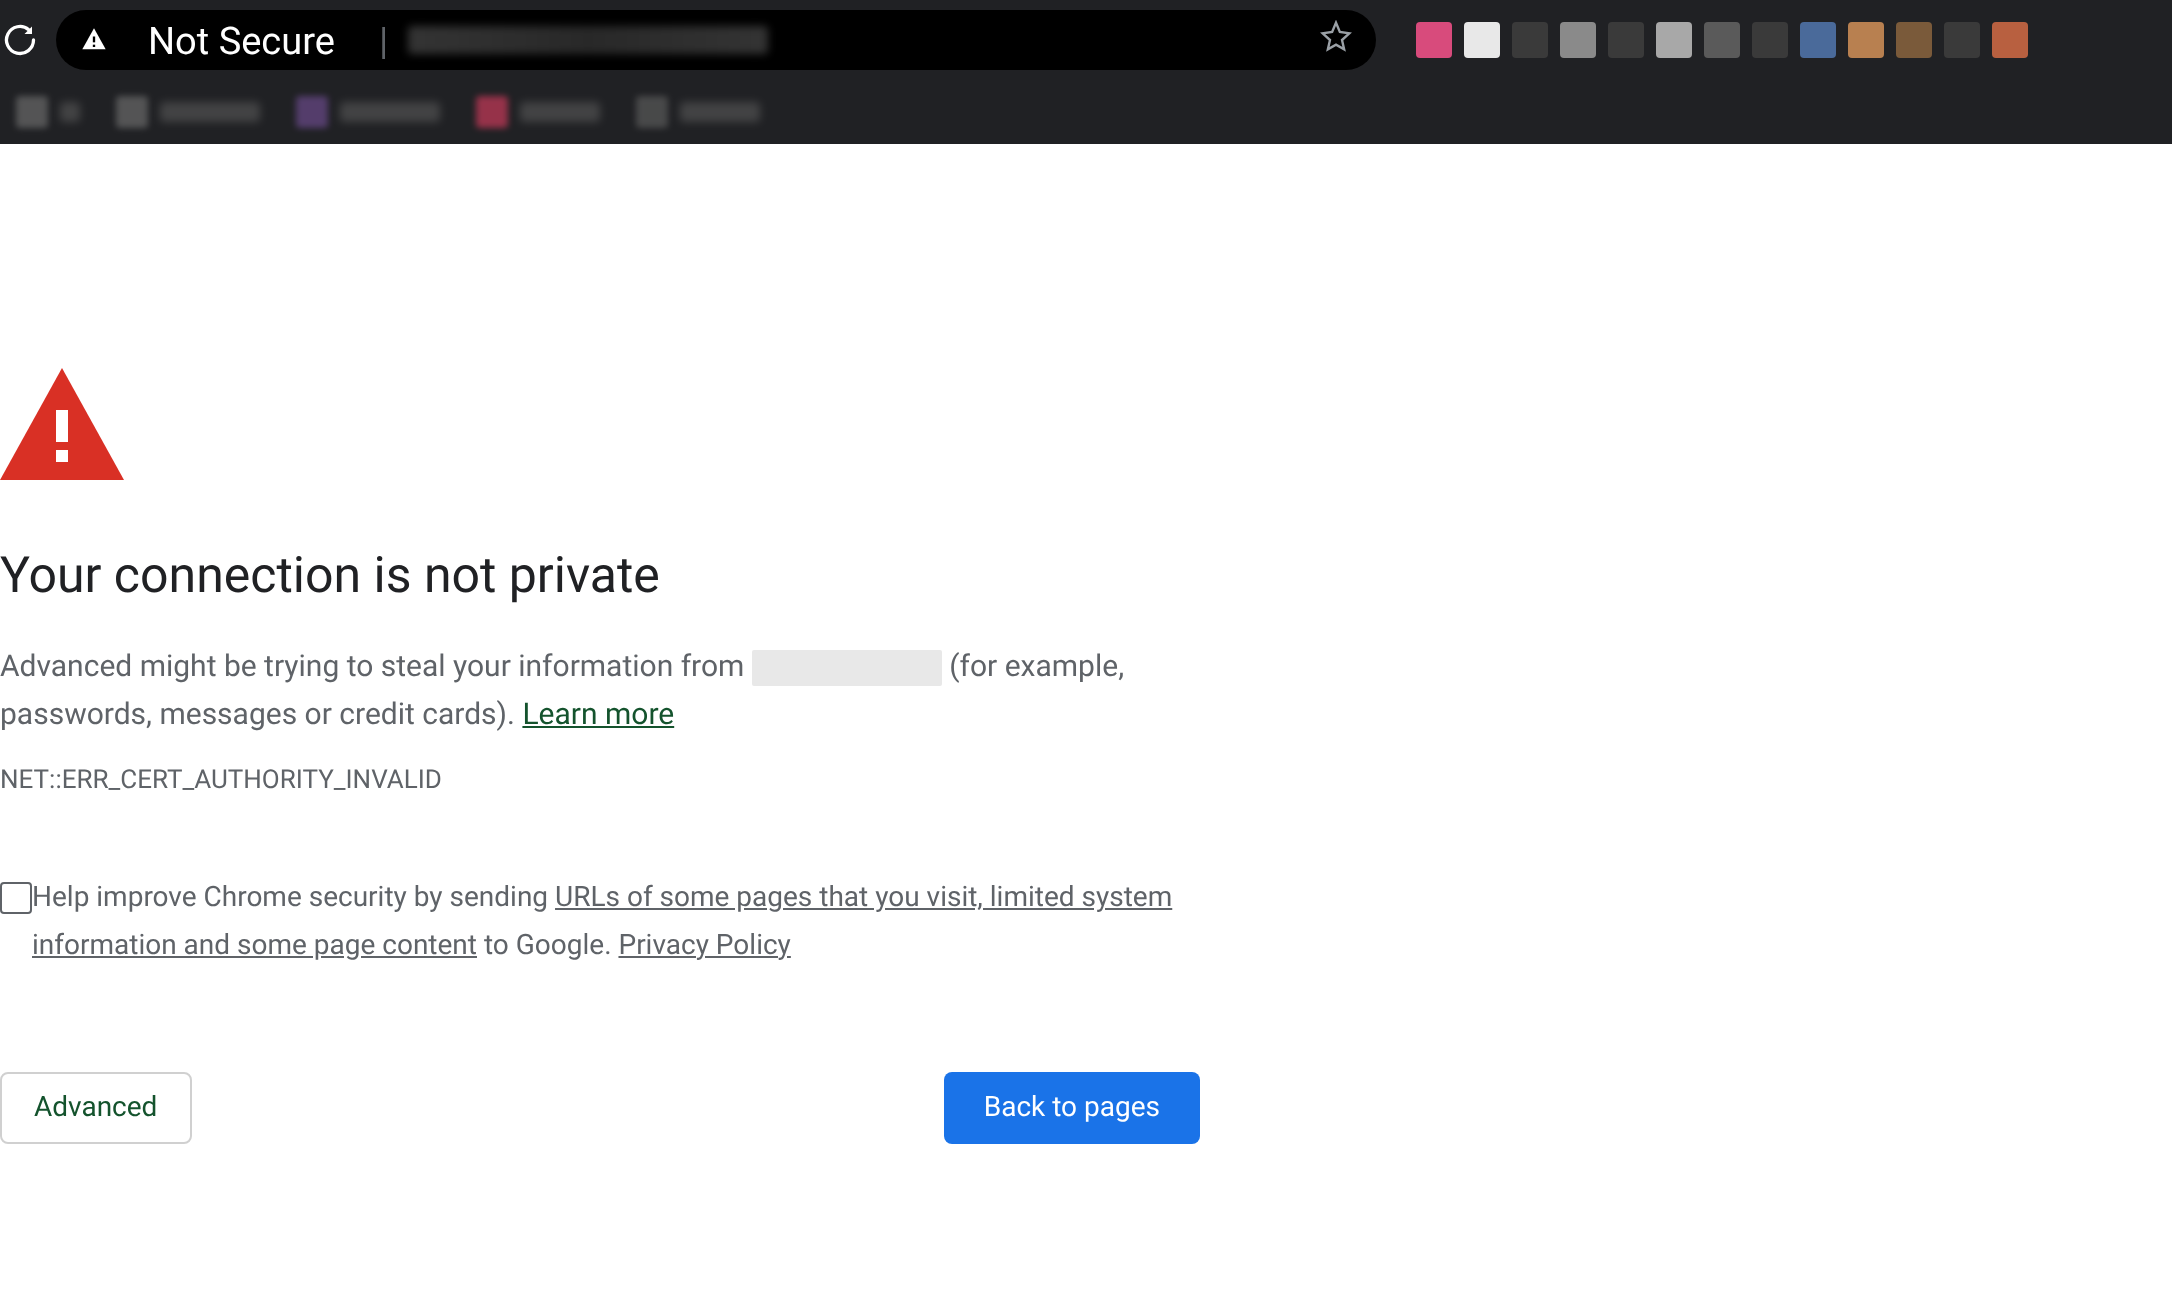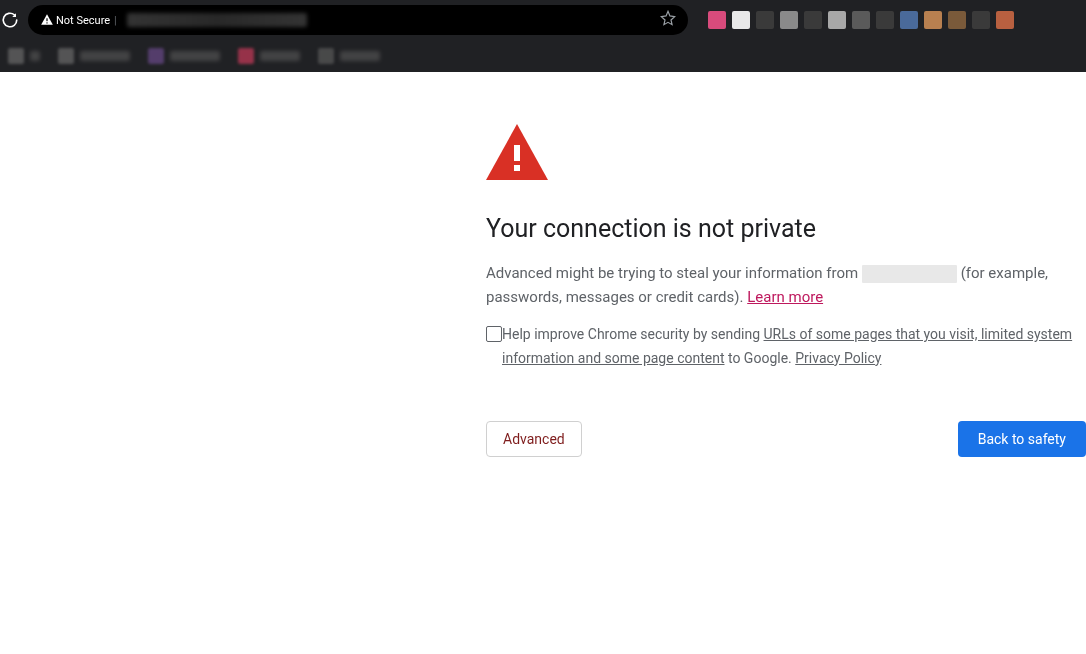--- a/index.html
+++ b/index.html
@@ -41,23 +41,23 @@
       background: #000;
       border-radius: 15px;
       display: flex;
       align-items: center;
       padding: 0 12px;
       gap: 8px;
     }
     .not-secure-badge {
       display: flex;
       align-items: center;
-      gap: 2px;
+      gap: 20px;
       color: #fff;
-      font-size: 11px;
+      font-size: 19px;
     }
     .not-secure-divider {
       color: #5f6368;
       margin: 0 2px;
     }
     .url-blur {
       width: 180px;
       height: 14px;
       background: linear-gradient(90deg, #4a4a4a 0%, #3a3a3a 50%, #4a4a4a 100%);
       border-radius: 2px;
@@ -101,23 +101,23 @@
     }
     .bookmark-text {
       width: 50px;
       height: 10px;
       background: #5a5a5a;
       border-radius: 2px;
       filter: blur(2px);
       opacity: 0.6;
     }
     .content {
-      padding-top: 52px;
-      display: flex;
-      justify-content: flex-end;
+      padding-top: 112px;
+      display: flex;
+      justify-content: flex-start;
     }
     .warning-container {
       width: 600px;
     }
     .warning-icon {
       margin-bottom: 30px;
     }
     .warning-title {
       font-size: 25px;
       font-weight: 400;
@@ -132,21 +132,21 @@
     }
     .redacted-inline {
       display: inline-block;
       width: 95px;
       height: 18px;
       background: #e8e8e8;
       vertical-align: middle;
       border-radius: 1px;
     }
     .learn-more {
-      color: #be185d;
+      color: #14532d;
       text-decoration: underline;
     }
     .error-code {
       font-size: 13px;
       color: #5f6368;
       margin-bottom: 40px;
     }
     .checkbox-row {
       display: flex;
       align-items: flex-start;
@@ -173,21 +173,21 @@
       display: flex;
       justify-content: space-between;
       align-items: center;
     }
     .btn-advanced {
       background: #fff;
       border: 1px solid #d0d0d0;
       border-radius: 4px;
       padding: 9px 16px;
       font-size: 14px;
-      color: #7f1d1d;
+      color: #14532d;
       cursor: pointer;
     }
     .btn-safety {
       background: #1a73e8;
       border: none;
       border-radius: 4px;
       padding: 10px 20px;
       font-size: 14px;
       color: #fff;
       cursor: pointer;
@@ -268,24 +268,25 @@
       <svg width="62" height="56" viewBox="0 0 62 56">
         <path d="M31 0 L62 56 L0 56 Z" fill="#d93025"></path>
         <rect x="28" y="21" width="6" height="16" fill="#fff"></rect>
         <rect x="28" y="41" width="6" height="6" fill="#fff"></rect>
       </svg>
     </div>
     <h1 class="warning-title">Your connection is not private</h1>
     <p class="warning-body">
       <span>Advanced might be trying to steal your information from </span><span class="redacted-inline"></span><span> (for example, passwords, messages or credit cards). </span><a href="#" class="learn-more">Learn more</a>
     </p>
+    <div class="error-code">NET::ERR_CERT_AUTHORITY_INVALID</div>
     <div class="checkbox-row">
       <div class="checkbox"></div>
       <div class="checkbox-text">
         <span>Help improve Chrome security by sending </span><a href="#" class="underline-link">URLs of some pages that you visit, limited system information and some page content</a><span> to Google. </span><a href="#" class="underline-link">Privacy Policy</a>
       </div>
     </div>
     <div class="button-row">
       <button class="btn-advanced">Advanced</button>
-      <button class="btn-safety">Back to safety</button>
+      <button class="btn-safety">Back to pages</button>
     </div>
   </div>
 </div>
 
 </body></html>

